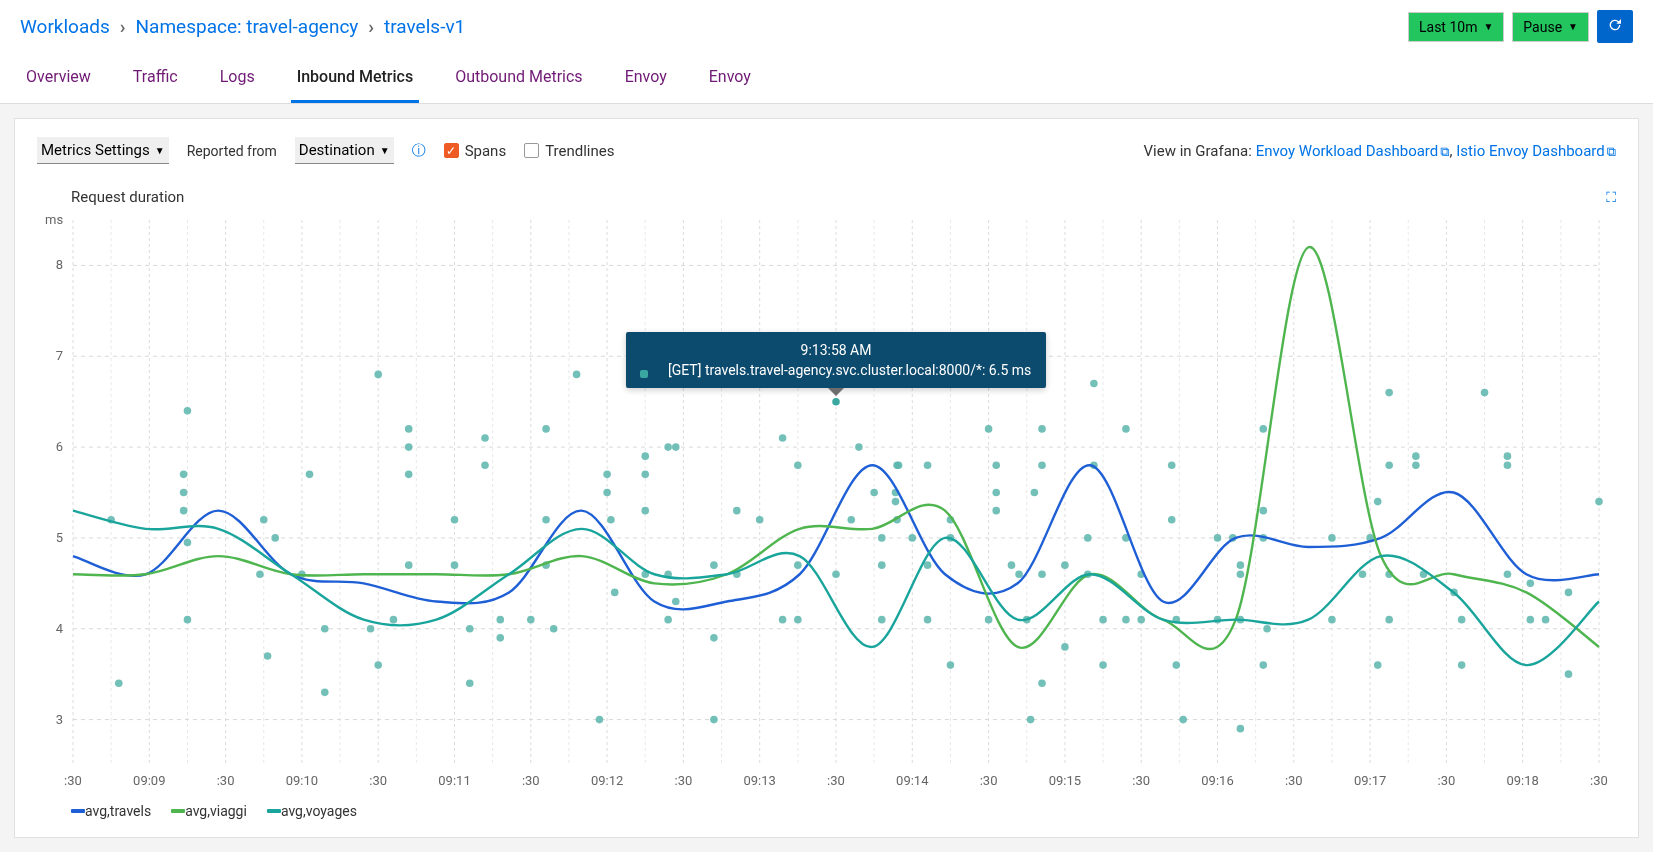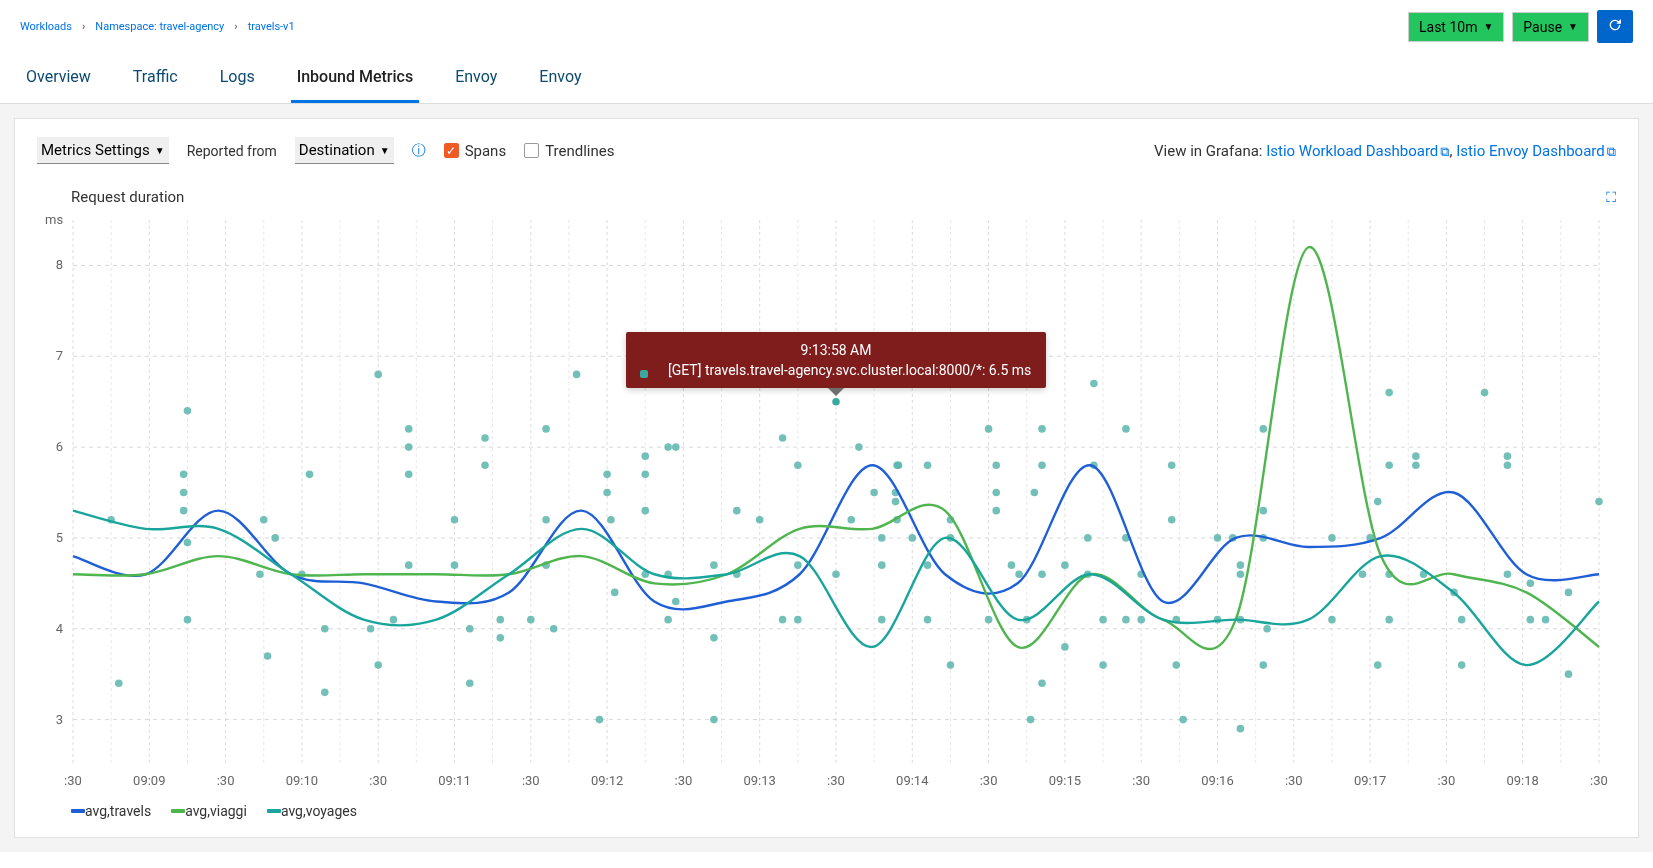--- a/index.html
+++ b/index.html
@@ -1,27 +1,27 @@
 <!DOCTYPE html>
 <html><head>
 <meta charset="utf-8">
 <style>
 * { box-sizing: border-box; margin: 0; padding: 0; font-family: -apple-system, BlinkMacSystemFont, "Segoe UI", Roboto, Helvetica, Arial, sans-serif; }
 html, body { width: 1653px; height: 868px; background: #fff; color: #333; font-size: 14px; overflow: hidden; }
 .topbar { display: flex; align-items: center; justify-content: space-between; padding: 10px 20px; }
-.breadcrumb { display: flex; align-items: center; gap: 10px; font-size: 11px; }
+.breadcrumb { display: flex; align-items: center; gap: 10px; font-size: 19px; }
 .breadcrumb a { color: #0073e6; text-decoration: none; cursor: pointer; }
 .breadcrumb .sep { color: #666; font-weight: 600; }
 .top-right { display: flex; align-items: center; gap: 8px; }
 .dropdown-btn { border: 1px solid #ccc; background: #22c55e; padding: 6px 10px; display: inline-flex; align-items: center; gap: 6px; cursor: pointer; font-size: 14px; }
 .dropdown-btn .caret { font-size: 10px; }
 .refresh-btn { background: #0066cc; color: #fff; border: none; padding: 7px 10px; cursor: pointer; border-radius: 2px; }
 .refresh-btn svg { width: 16px; height: 16px; fill: #fff; }
 .tabs-row { border-bottom: 1px solid #ddd; padding: 0 20px; display: flex; gap: 30px; }
-.tab { padding: 14px 6px; color: #0c4a6e; cursor: pointer; font-size: 16px; border-bottom: 3px solid transparent; }
+.tab { padding: 14px 6px; color: #701a75; cursor: pointer; font-size: 16px; border-bottom: 3px solid transparent; }
 .tab.active { color: #222; border-bottom-color: #0073e6; font-weight: 500; }
 .content-outer { background: #f4f4f4; padding: 14px; }
 .panel { background: #fff; border: 1px solid #e0e0e0; padding: 18px 22px; }
 .toolbar { display: flex; align-items: center; justify-content: space-between; flex-wrap: wrap; gap: 12px; margin-bottom: 24px; }
 .toolbar-left { display: flex; align-items: center; gap: 18px; }
 .plain-dd { border: none; border-bottom: 1px solid #888; padding: 4px 4px; display: inline-flex; align-items: center; gap: 5px; cursor: pointer; font-size: 15px; }
 .plain-dd .caret { font-size: 10px; }
 .info-icon { color: #0073e6; cursor: pointer; }
 .checkbox-wrap { display: inline-flex; align-items: center; gap: 6px; font-size: 15px; }
 .cb { width: 15px; height: 15px; border: 1px solid #999; border-radius: 2px; display: inline-flex; align-items: center; justify-content: center; cursor: pointer; }
@@ -31,21 +31,21 @@
 .ext-icon { color: #0073e6; font-size: 13px; margin-left: 2px; }
 .chart-header { display: flex; align-items: center; justify-content: space-between; margin: 0 0 4px 34px; }
 .chart-title { font-size: 15px; color: #333; }
 .expand-icon { color: #0073e6; cursor: pointer; font-size: 14px; }
 .chart-wrap { position: relative; }
 .unit-label { position: absolute; left: 8px; top: 2px; font-size: 13px; color: #666; }
 svg.chart { display: block; }
 .legend { display: flex; gap: 20px; margin: 8px 0 0 34px; font-size: 14px; }
 .legend-item { display: inline-flex; align-items: center; gap: 0; cursor: pointer; }
 .legend-swatch { width: 14px; height: 4px; border-radius: 1px; }
-.tooltip { position: absolute; background: #7f1d1d; color: #fff; padding: 10px 14px; font-size: 14px; border-radius: 2px; pointer-events: none; box-shadow: 0 2px 6px rgba(0,0,0,0.2); }
+.tooltip { position: absolute; background: #0c4a6e; color: #fff; padding: 10px 14px; font-size: 14px; border-radius: 2px; pointer-events: none; box-shadow: 0 2px 6px rgba(0,0,0,0.2); }
 .tooltip::after { content: ""; position: absolute; bottom: -8px; left: 50%; transform: translateX(-50%); border: 8px solid transparent; border-top-color: #6d6d6d; border-bottom: none; }
 .tooltip .tt-title { text-align: center; margin-bottom: 4px; }
 .tooltip .tt-row { display: flex; align-items: flex-end; gap: 20px; }
 .tt-dot { width: 8px; height: 8px; background: #3aa8a0; border-radius: 2px; }
 </style>
 </head>
 <body>
 
 <div class="topbar">
   <div class="breadcrumb">
@@ -70,20 +70,21 @@
         </svg>
     </button>
   </div>
 </div>
 
 <div class="tabs-row" id="tabs-row">
     <div class="tab">Overview</div>
     <div class="tab">Traffic</div>
     <div class="tab">Logs</div>
     <div class="tab active">Inbound Metrics</div>
+    <div class="tab">Outbound Metrics</div>
     <div class="tab">Envoy</div>
     <div class="tab">Envoy</div>
   </div>
 
 <div class="content-outer">
   <div class="panel">
     <div class="toolbar">
       <div class="toolbar-left">
         <button class="plain-dd">
           <span>Metrics Settings</span>
@@ -99,21 +100,21 @@
           <span class="cb checked">✓</span>
           <span>Spans</span>
         </label>
         <label class="checkbox-wrap">
           <span class="cb"></span>
           <span>Trendlines</span>
         </label>
       </div>
       <div class="grafana">
         <span>View in Grafana:</span>
-        <a><span>Istio Workload Dashboard</span><span class="ext-icon">⧉</span></a><span>,</span>
+        <a><span>Envoy Workload Dashboard</span><span class="ext-icon">⧉</span></a><span>,</span>
         <a><span>Istio Envoy Dashboard</span><span class="ext-icon">⧉</span></a>
       </div>
     </div>
 
     <div class="chart-header">
       <span class="chart-title">Request duration</span>
       <span class="expand-icon">⛶</span>
     </div>
     <div class="chart-wrap">
       <span class="unit-label">ms</span>

